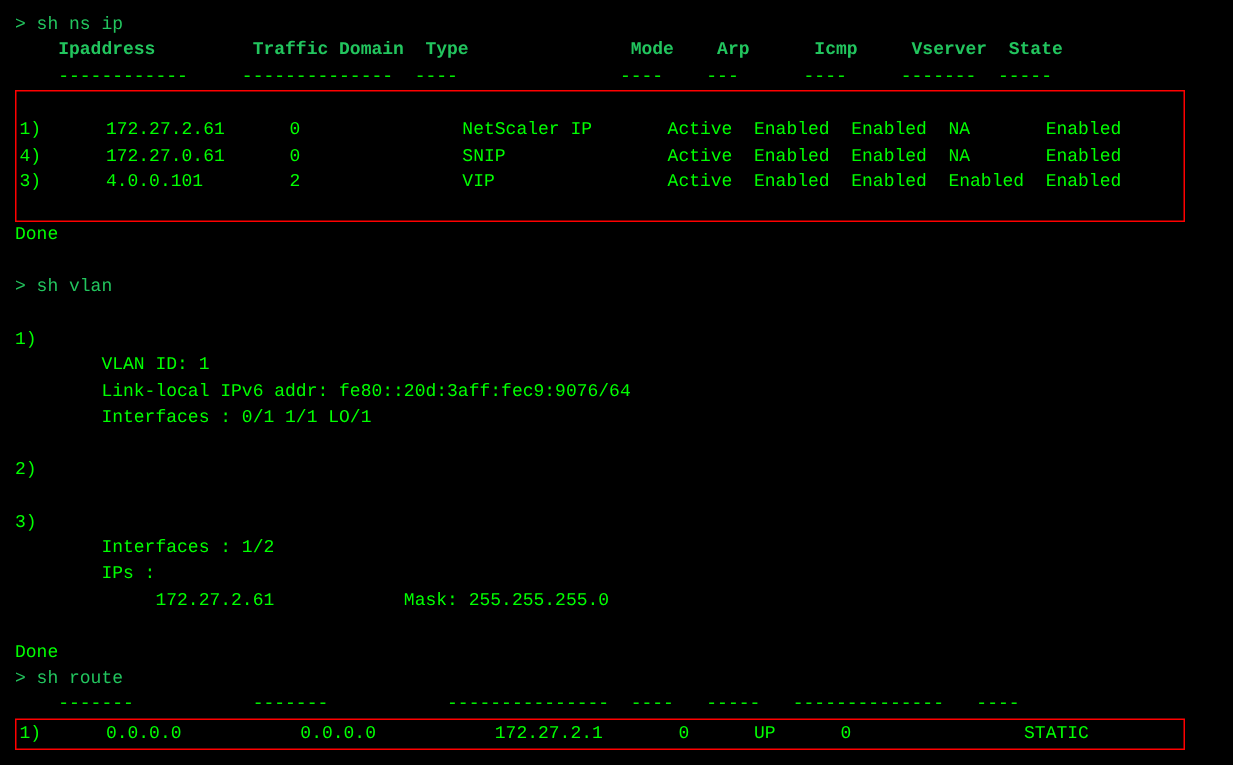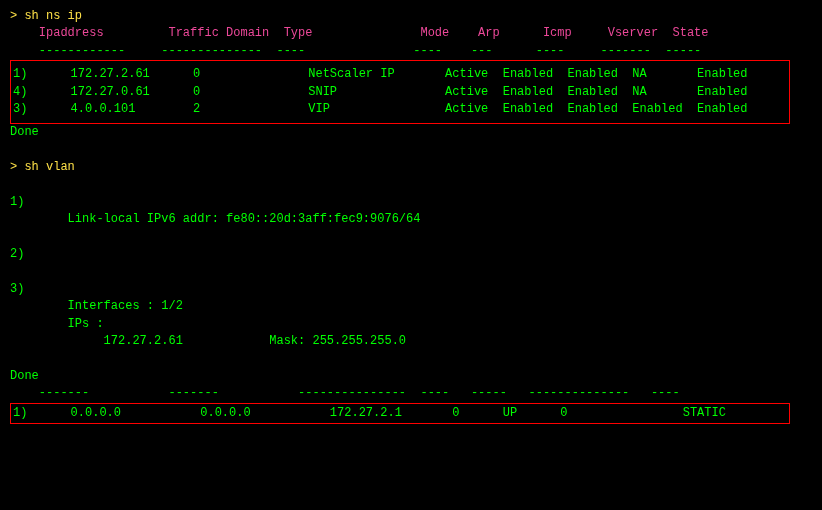--- a/index.html
+++ b/index.html
@@ -11,66 +11,70 @@
       width: 822px;
       min-height: 510px;
       padding: 8px 10px;
       overflow: hidden;
     }
     .line {
       white-space: pre;
       line-height: 1.45;
     }
     .prompt {
-      color: #fde047;
+      color: #22c55e;
     }
     .header-row {
-      color: #ec4899;
+      color: #22c55e;
+      font-weight: bold;
     }
     .separator {
       color: #00ff00;
     }
   </style>
 </head>
 <body>
 
 <div>
 
   <div>
     <div class="line prompt">&gt; sh ns ip</div>
     <div class="line header-row">    Ipaddress         Traffic Domain  Type               Mode    Arp      Icmp     Vserver  State</div>
     <div class="line separator">    ------------     --------------  ----               ----    ---      ----     -------  -----</div>
     
-    <div style="border: 1.5px solid red; padding: 5px 2px; margin: 0; display: inline-block; min-width: 780px; font-family: Liberation Mono, monospace;">
+    <div style="border: 1.5px solid red; padding: 17px 2px; margin: 0; display: inline-block; min-width: 780px; font-family: Liberation Mono, monospace;">
       <div class="line"><span>1)      172.27.2.61      0               NetScaler IP       Active  Enabled  Enabled  NA       Enabled</span></div>
       <div class="line"><span>4)      172.27.0.61      0               SNIP               Active  Enabled  Enabled  NA       Enabled</span></div>
       <div class="line"><span>3)      4.0.0.101        2               VIP                Active  Enabled  Enabled  Enabled  Enabled</span></div>
     </div>
     <div class="line">Done</div>
   </div>
 
   <div class="line">&nbsp;</div>
 
   <div>
     <div class="line prompt">&gt; sh vlan</div>
     <div class="line">&nbsp;</div>
     <div class="line">1)</div>
+    <div class="line">        VLAN ID: 1</div>
     <div class="line">        Link-local IPv6 addr: fe80::20d:3aff:fec9:9076/64</div>
+    <div class="line">        Interfaces : 0/1 1/1 LO/1</div>
     <div class="line">&nbsp;</div>
     <div class="line">2)</div>
     <div class="line">&nbsp;</div>
     <div class="line">3)</div>
     <div class="line">        Interfaces : 1/2</div>
     <div class="line">        IPs :</div>
     <div class="line">             172.27.2.61            Mask: 255.255.255.0</div>
     <div class="line">&nbsp;</div>
     <div class="line">Done</div>
   </div>
 
   <div>
+    <div class="line prompt">&gt; sh route</div>
     <div class="line separator">    -------           -------           ---------------  ----   -----   --------------   ----</div>
     
     <div style="border: 1.5px solid red; padding: 1px 2px; margin: 0; display: inline-block; min-width: 780px;">
       <div class="line">1)      0.0.0.0           0.0.0.0           172.27.2.1       0      UP      0                STATIC</div>
       
       
       
       
       
       

